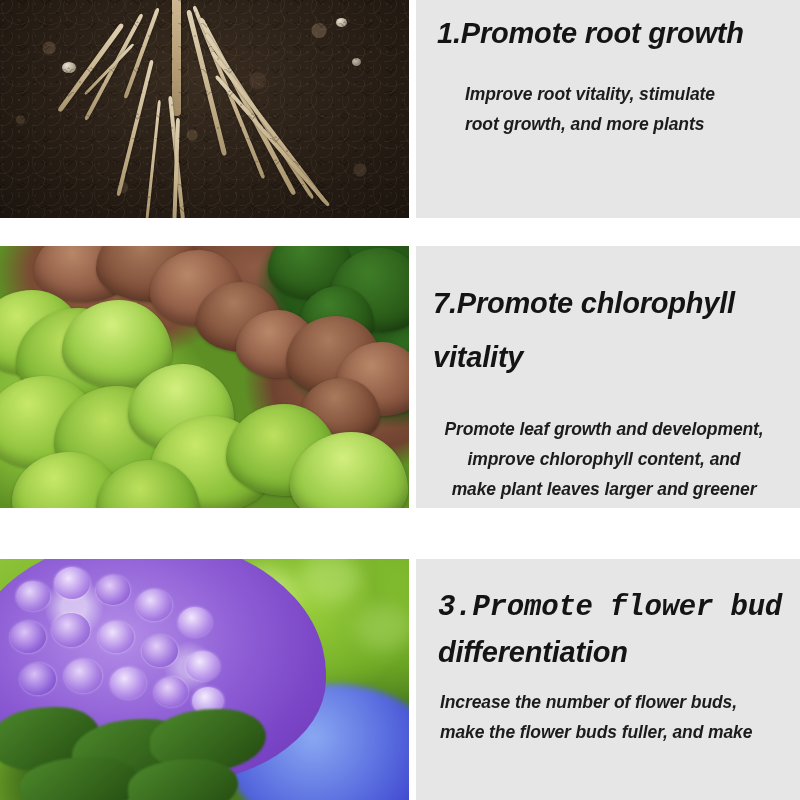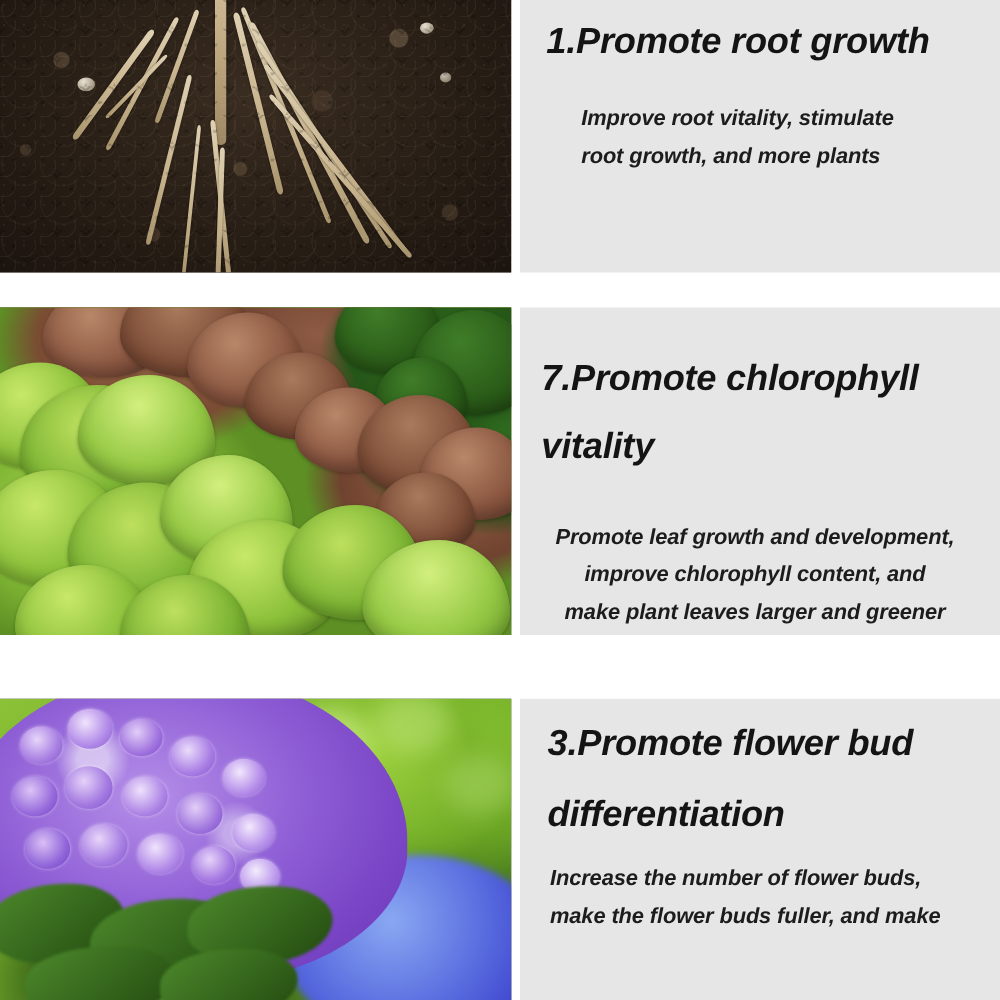--- a/index.html
+++ b/index.html
@@ -317,21 +317,21 @@
       <div class="floret" style="left:192px;top:128px;width:32px;height:28px;background:radial-gradient(circle at 40% 35%,#f4ecfd,#bc9aec 60%,#976ed9);"></div>
 
       <div class="hyd-leaf" style="left:-10px;top:148px;width:110px;height:64px;"></div>
       <div class="hyd-leaf" style="left:72px;top:160px;width:122px;height:70px;"></div>
       <div class="hyd-leaf" style="left:150px;top:150px;width:116px;height:62px;"></div>
       <div class="hyd-leaf" style="left:20px;top:198px;width:120px;height:56px;"></div>
       <div class="hyd-leaf" style="left:128px;top:200px;width:110px;height:56px;"></div>
     </div>
 
     <div class="panel">
-      <div class="heading" style="left:22px;top:19px;">
+      <div class="heading" style="left:22px;top:32px;font-family:Liberation Mono, monospace;">
         <span>3.Promote flower bud</span>
       </div>
       <div class="heading" style="left:22px;top:76px;">
         <span>differentiation</span>
       </div>
 
       <div class="body-text" style="left:24px;top:128px;text-align:left;">
         <span class="ln">Increase the number of flower buds,</span>
         <span class="ln">make the flower buds fuller, and make</span>
       </div>

